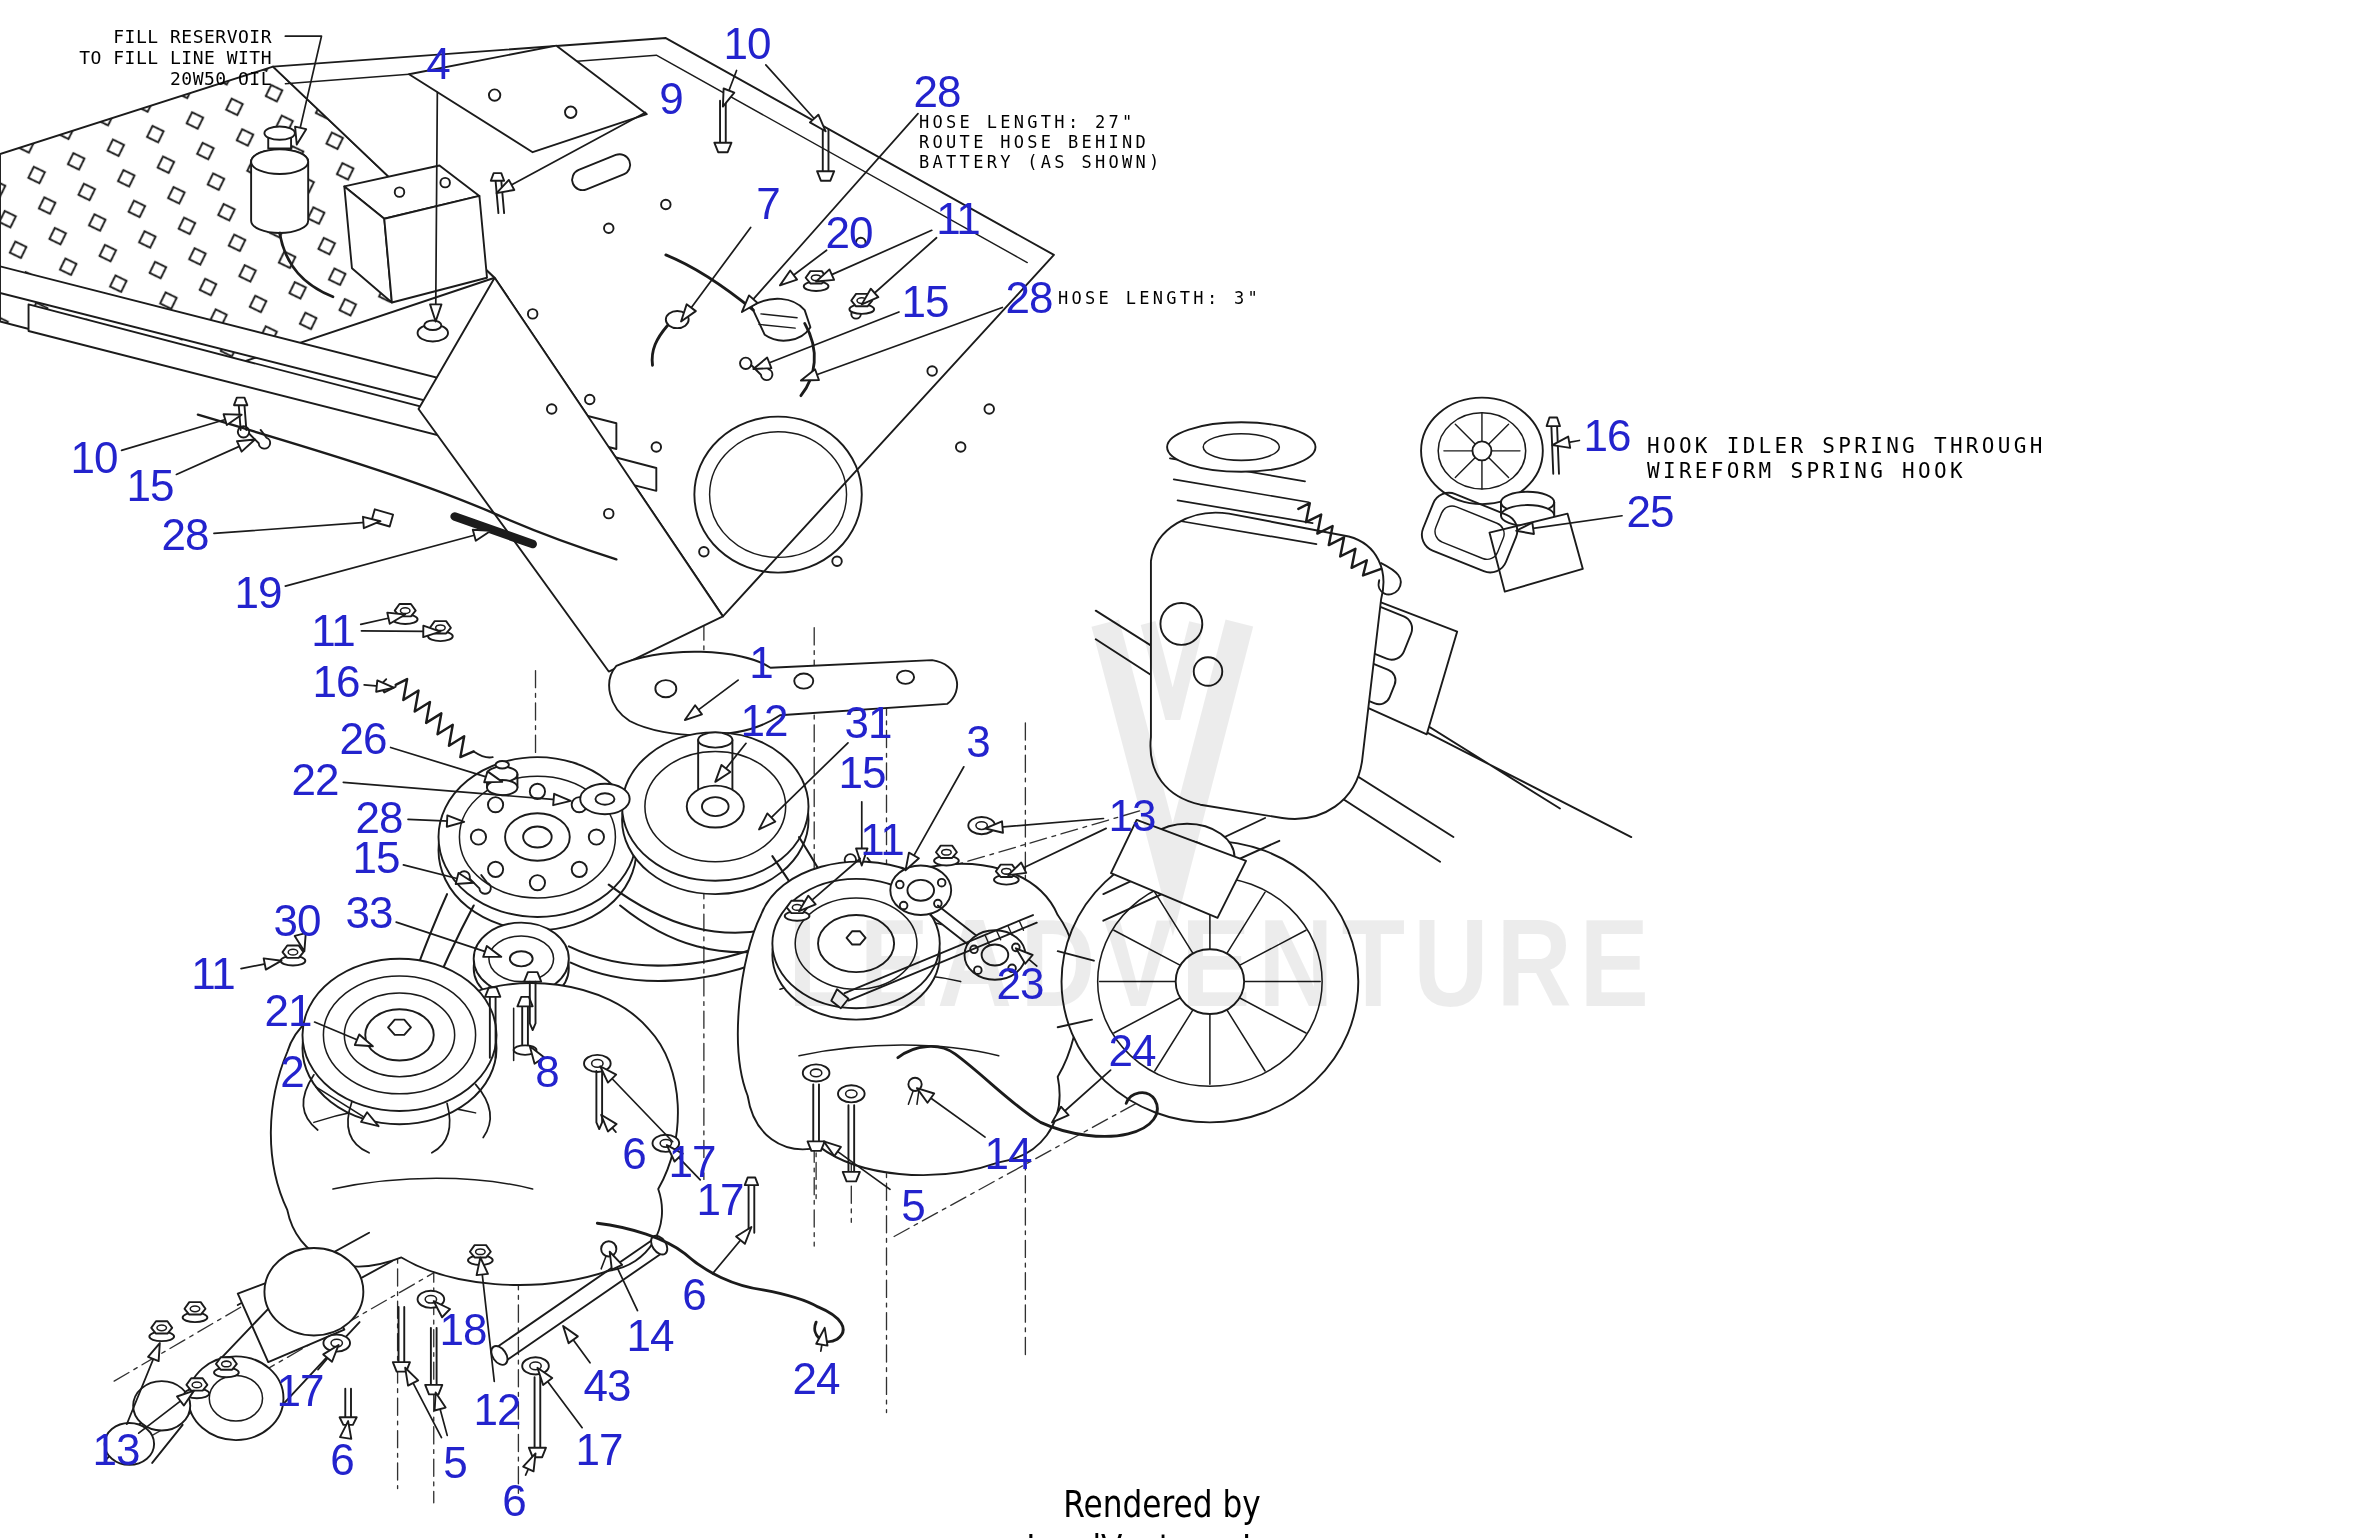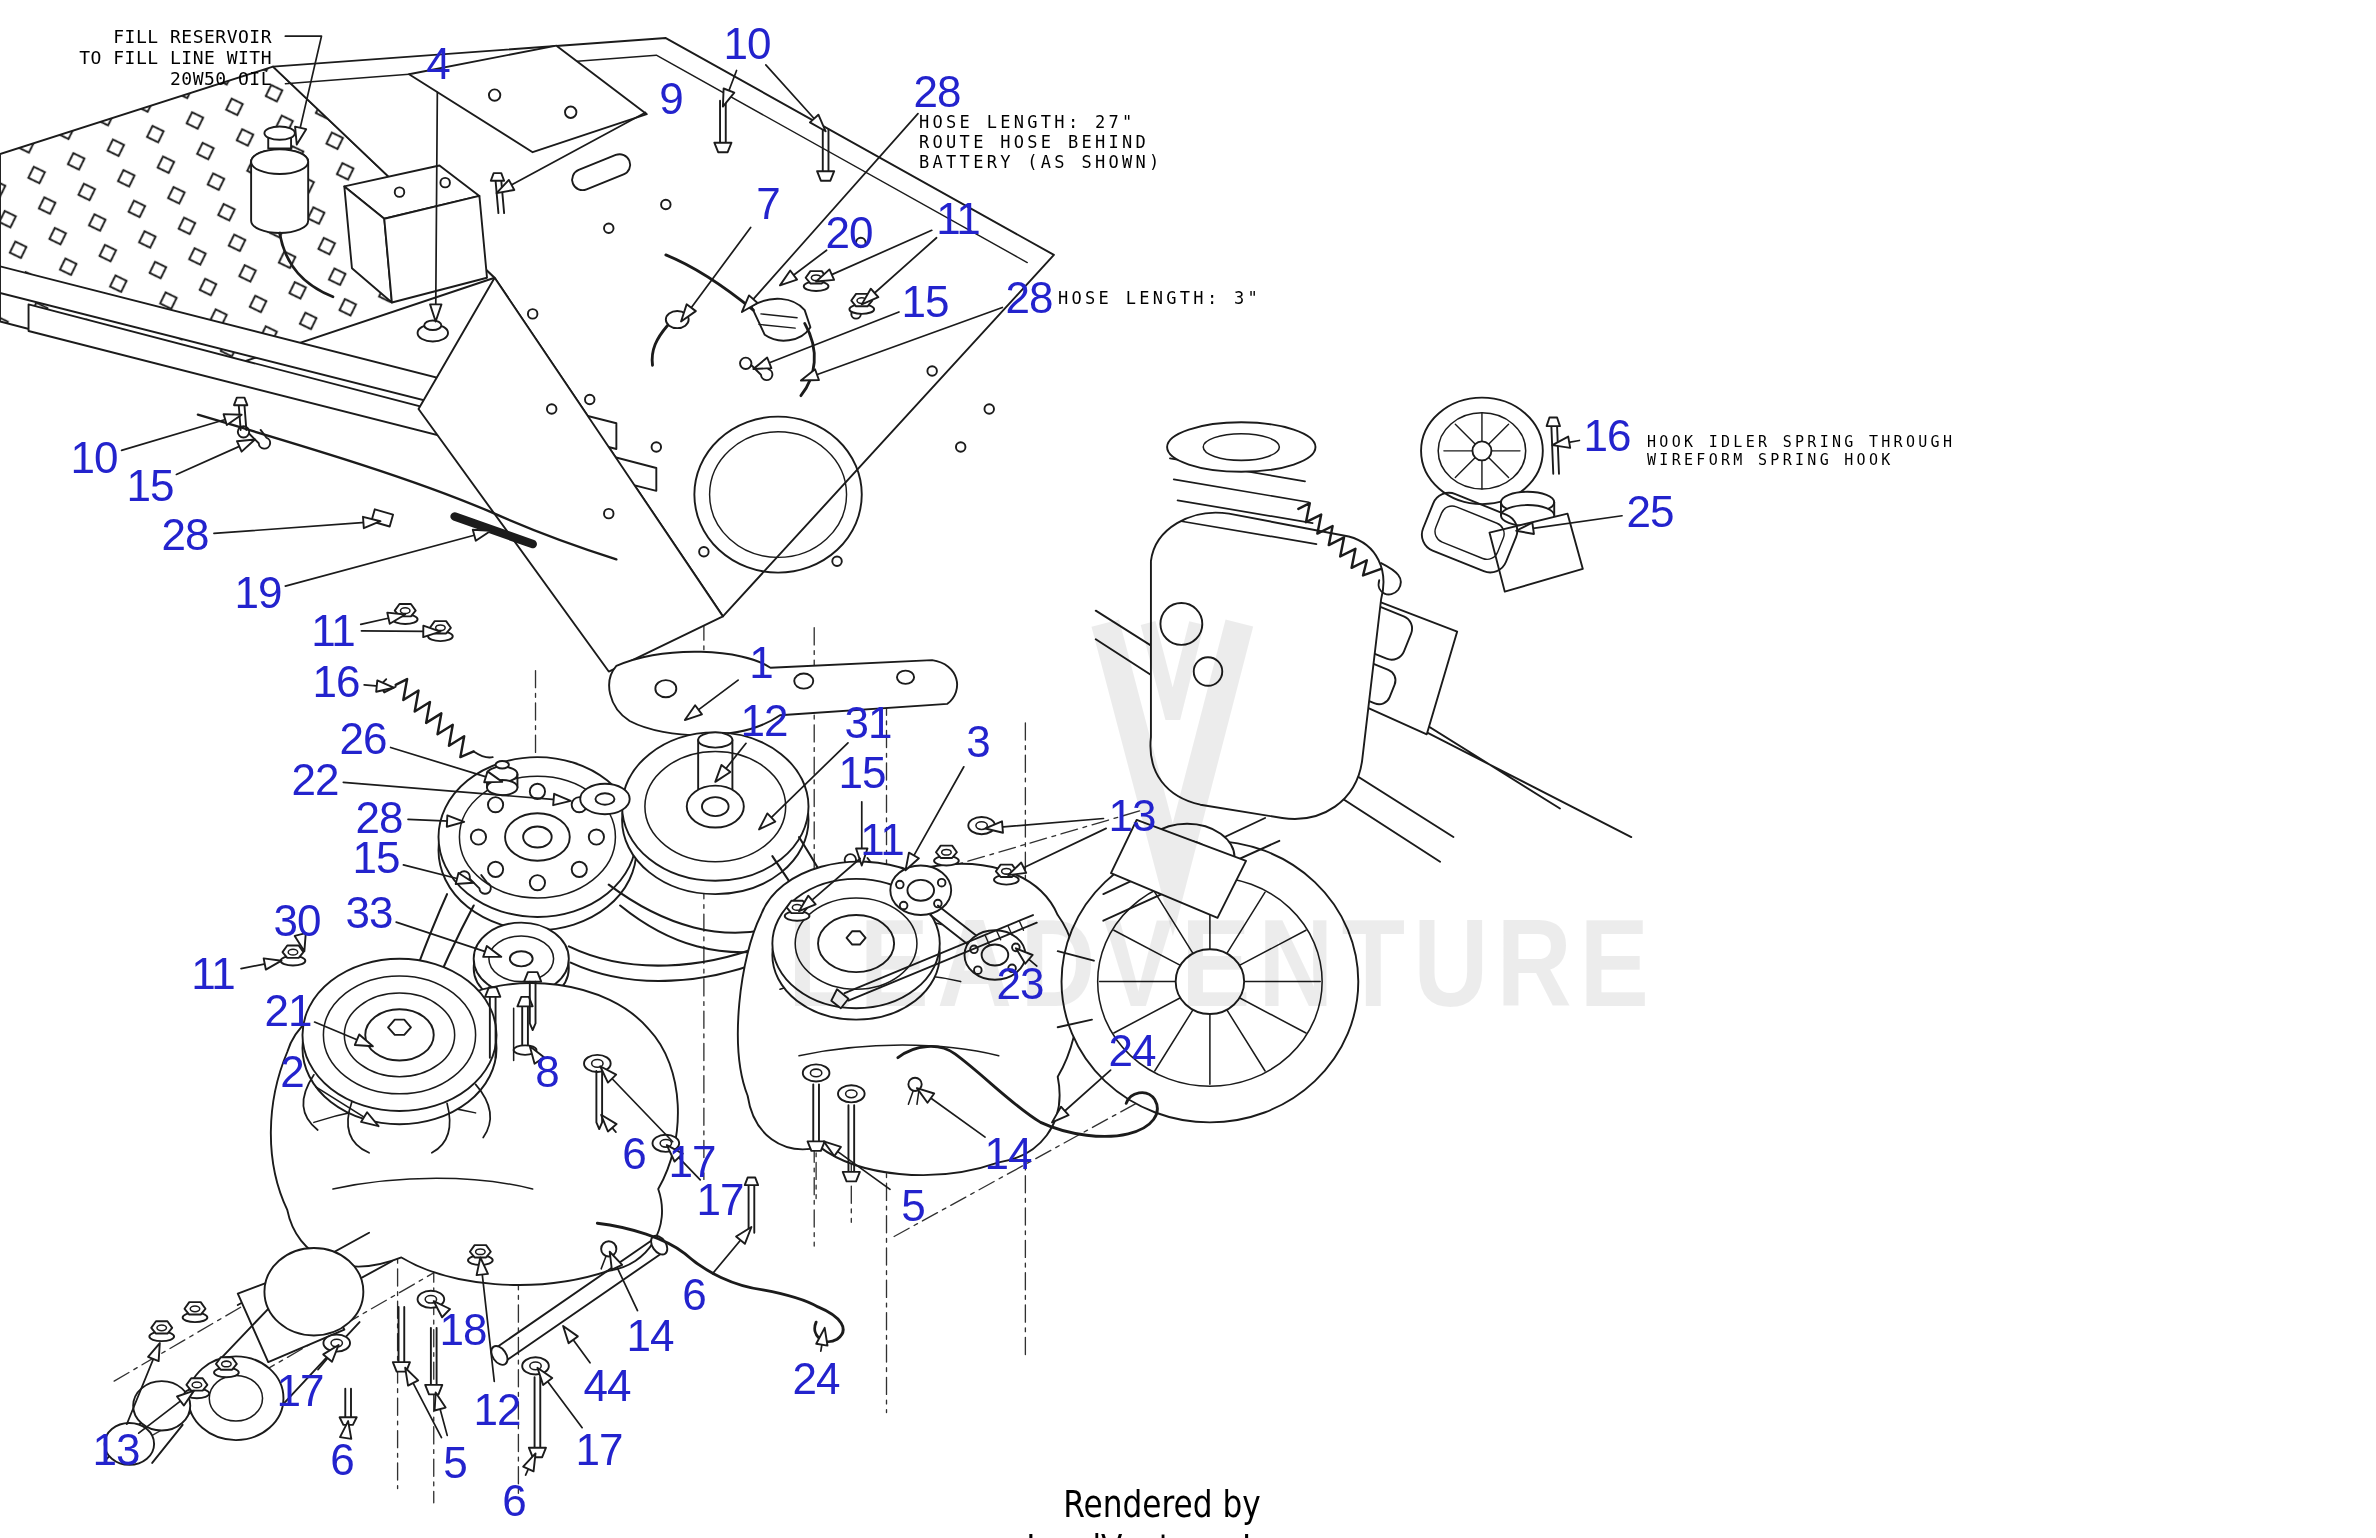--- a/index.html
+++ b/index.html
@@ -517,21 +517,21 @@
       <div class="callout" style="left: 913px; top: 1206px;">5</div>
       <div class="callout" style="left: 547px; top: 1072px;">8</div>
       <div class="callout" style="left: 634px; top: 1154px;">6</div>
       <div class="callout" style="left: 692px; top: 1162px;">17</div>
       <div class="callout" style="left: 720px; top: 1200px;">17</div>
       <div class="callout" style="left: 463px; top: 1330px;">18</div>
       <div class="callout" style="left: 694px; top: 1295px;">6</div>
       <div class="callout" style="left: 650px; top: 1336px;">14</div>
       <div class="callout" style="left: 816px; top: 1379px;">24</div>
       <div class="callout" style="left: 497px; top: 1410px;">12</div>
-      <div class="callout" style="left: 607px; top: 1386px;">44</div>
+      <div class="callout" style="left: 607px; top: 1386px;">43</div>
       <div class="callout" style="left: 599px; top: 1450px;">17</div>
       <div class="callout" style="left: 455px; top: 1463px;">5</div>
       <div class="callout" style="left: 514px; top: 1501px;">6</div>
       <div class="callout" style="left: 116px; top: 1450px;">13</div>
       <div class="callout" style="left: 300px; top: 1391px;">17</div>
       <div class="callout" style="left: 342px; top: 1460px;">6</div>
     </div>
 <div id="annotations">
       <div class="annotation" style="font-size: 18px; letter-spacing: 0.5px; top: 26px; right: 2105px; text-align: right;">
         <div>FILL RESERVOIR</div>
@@ -539,21 +539,21 @@
         <div>20W50 OIL</div>
       </div>
       <div class="annotation" style="font-size: 17px; letter-spacing: 3.3px; top: 112px; left: 919px;">
         <div>HOSE LENGTH: 27"</div>
         <div>ROUTE HOSE BEHIND</div>
         <div>BATTERY (AS SHOWN)</div>
       </div>
       <div class="annotation" style="font-size: 17px; letter-spacing: 3.3px; top: 288px; left: 1058px;">
         <div>HOSE LENGTH: 3"</div>
       </div>
-      <div class="annotation" style="font-size: 15px; letter-spacing: 3.3px; top: 434px; left: 1647px;">
+      <div class="annotation" style="font-size: 21px; letter-spacing: 3.3px; top: 434px; left: 1647px;">
         <div>HOOK IDLER SPRING THROUGH</div>
         <div>WIREFORM SPRING HOOK</div>
       </div>
     </div>
 
 <div id="footer-credit">Rendered by LeadVenture, Inc.</div>
 
 </div>
 
 

